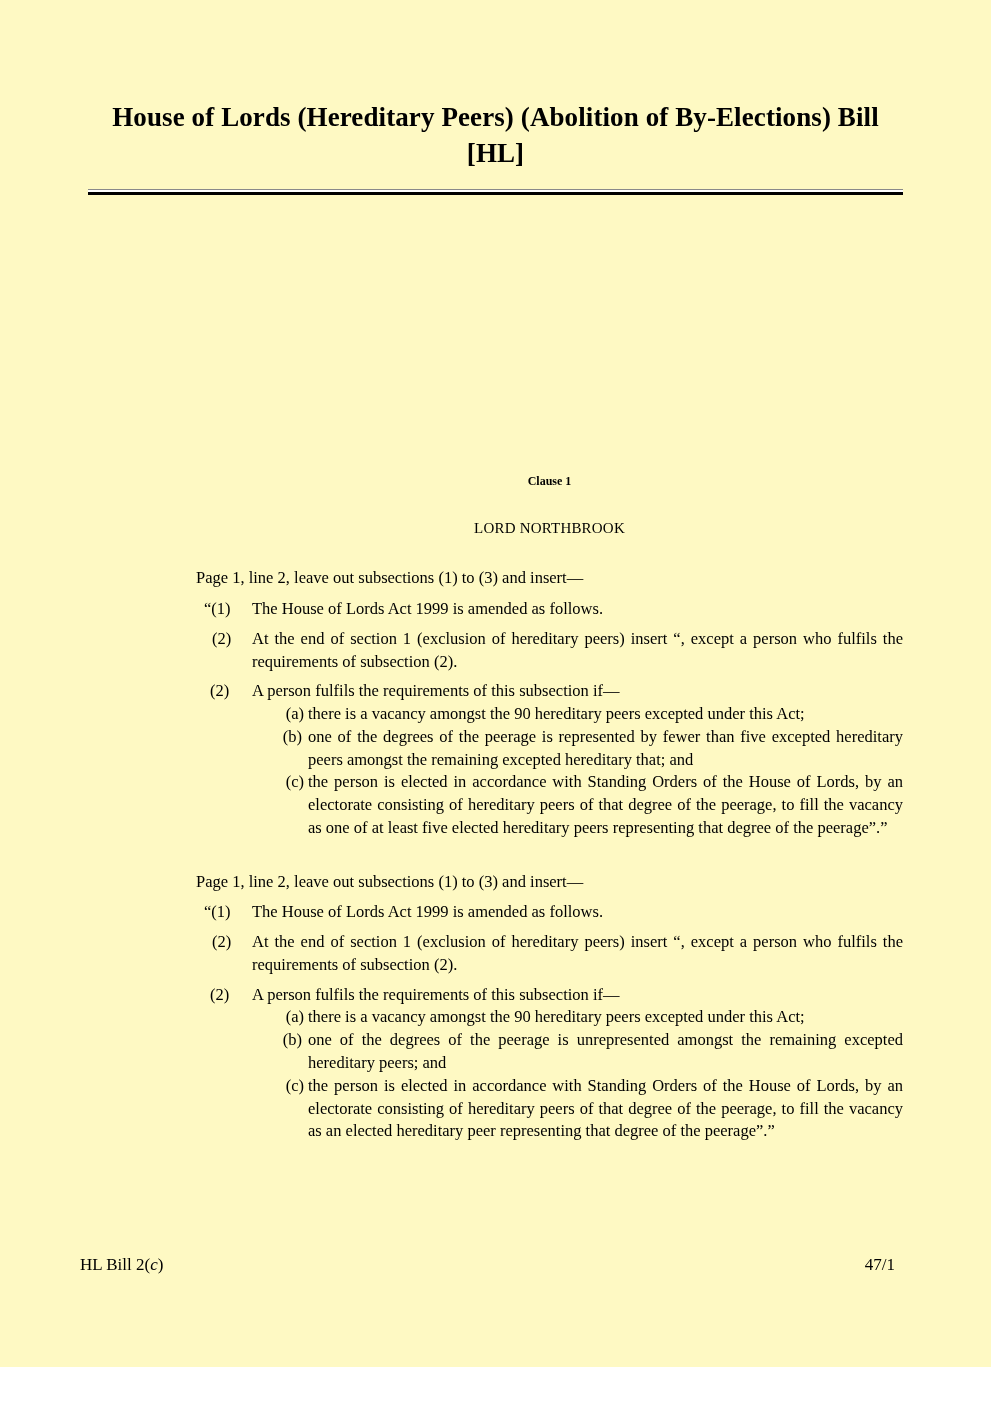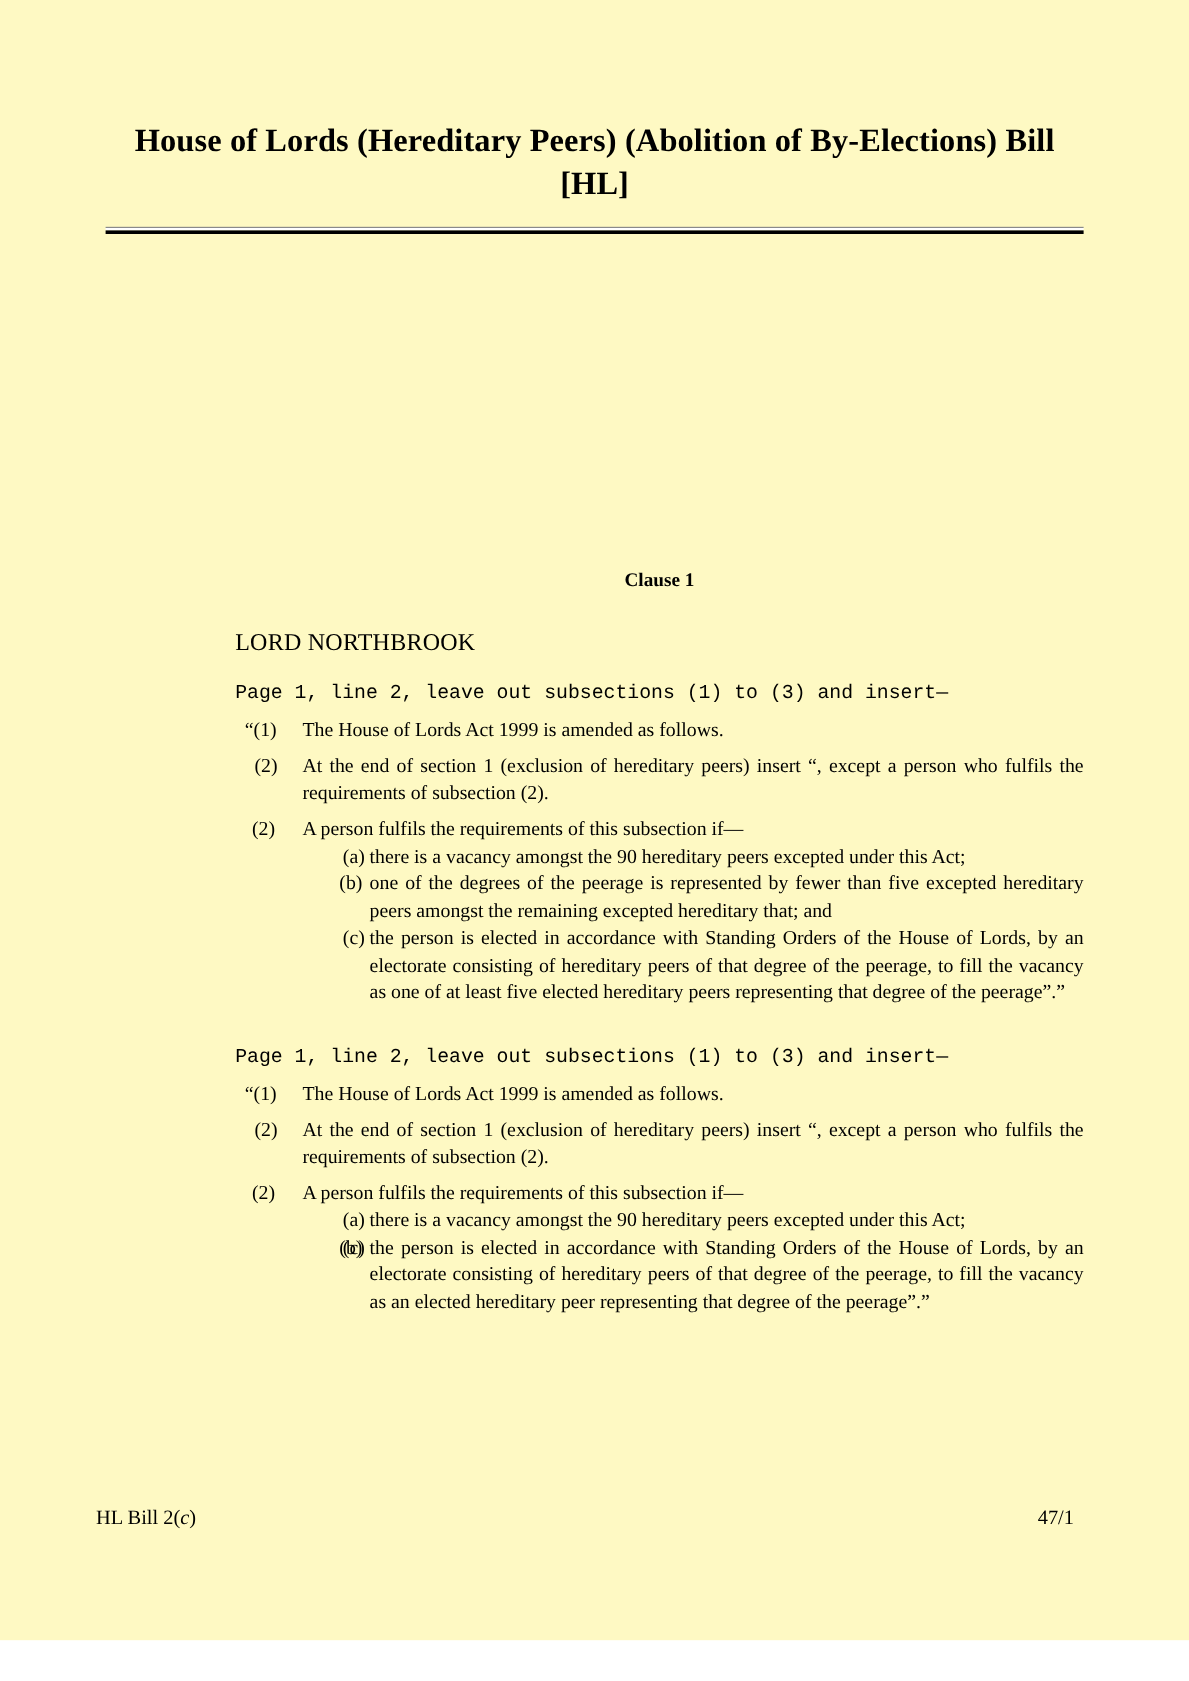--- a/index.html
+++ b/index.html
@@ -82,38 +82,38 @@
     position: absolute;
     left: 196px;
     top: 473px;
     width: 707px;
     font-size: 16.5px;
     line-height: 1.38;
   }
   .clause-heading {
     text-align: center;
     font-weight: bold;
-    font-size: 16px;
+    font-size: 12px;
     margin: 0 0 28px 0;
   }
   .sponsor {
-    font-size: 20px;
-    margin: 0 0 16px 0;
+    text-align: center;
+    font-size: 15px;
+    margin: 0 0 29px 0;
     letter-spacing: 0.2px;
   }
   .amendment {
     margin-bottom: 0;
   }
   .amendment + .amendment {
     margin-top: 31px;
   }
   .lead-in {
     margin: 0 0 8px 0;
     text-align: left;
-    font-family: Liberation Mono, monospace;
   }
 
   
   .lvl1 {
     position: relative;
     margin: 0 0 0 0;
     padding-left: 56px;
     text-align: justify;
     text-justify: inter-word;
   }
@@ -257,20 +257,21 @@
         <span>A person fulfils the requirements of this subsection if—</span>
       </div>
 
       <div class="lvl3-group">
         <div class="lvl3">
           <span class="marker">(a)</span>
           <span>there is a vacancy amongst the 90 hereditary peers excepted under this Act;</span>
         </div>
         <div class="lvl3">
           <span class="marker wide">(b)</span>
+          <span>one of the degrees of the peerage is unrepresented amongst the remaining excepted hereditary peers; and</span>
         </div>
         <div class="lvl3">
           <span class="marker">(c)</span>
           <span>the person is elected in accordance with Standing Orders of the House of Lords, by an electorate consisting of hereditary peers of that degree of the peerage, to fill the vacancy as an elected hereditary peer representing that degree of the peerage”.”</span>
         </div>
       </div>
     </div>
 
   </div>
 

